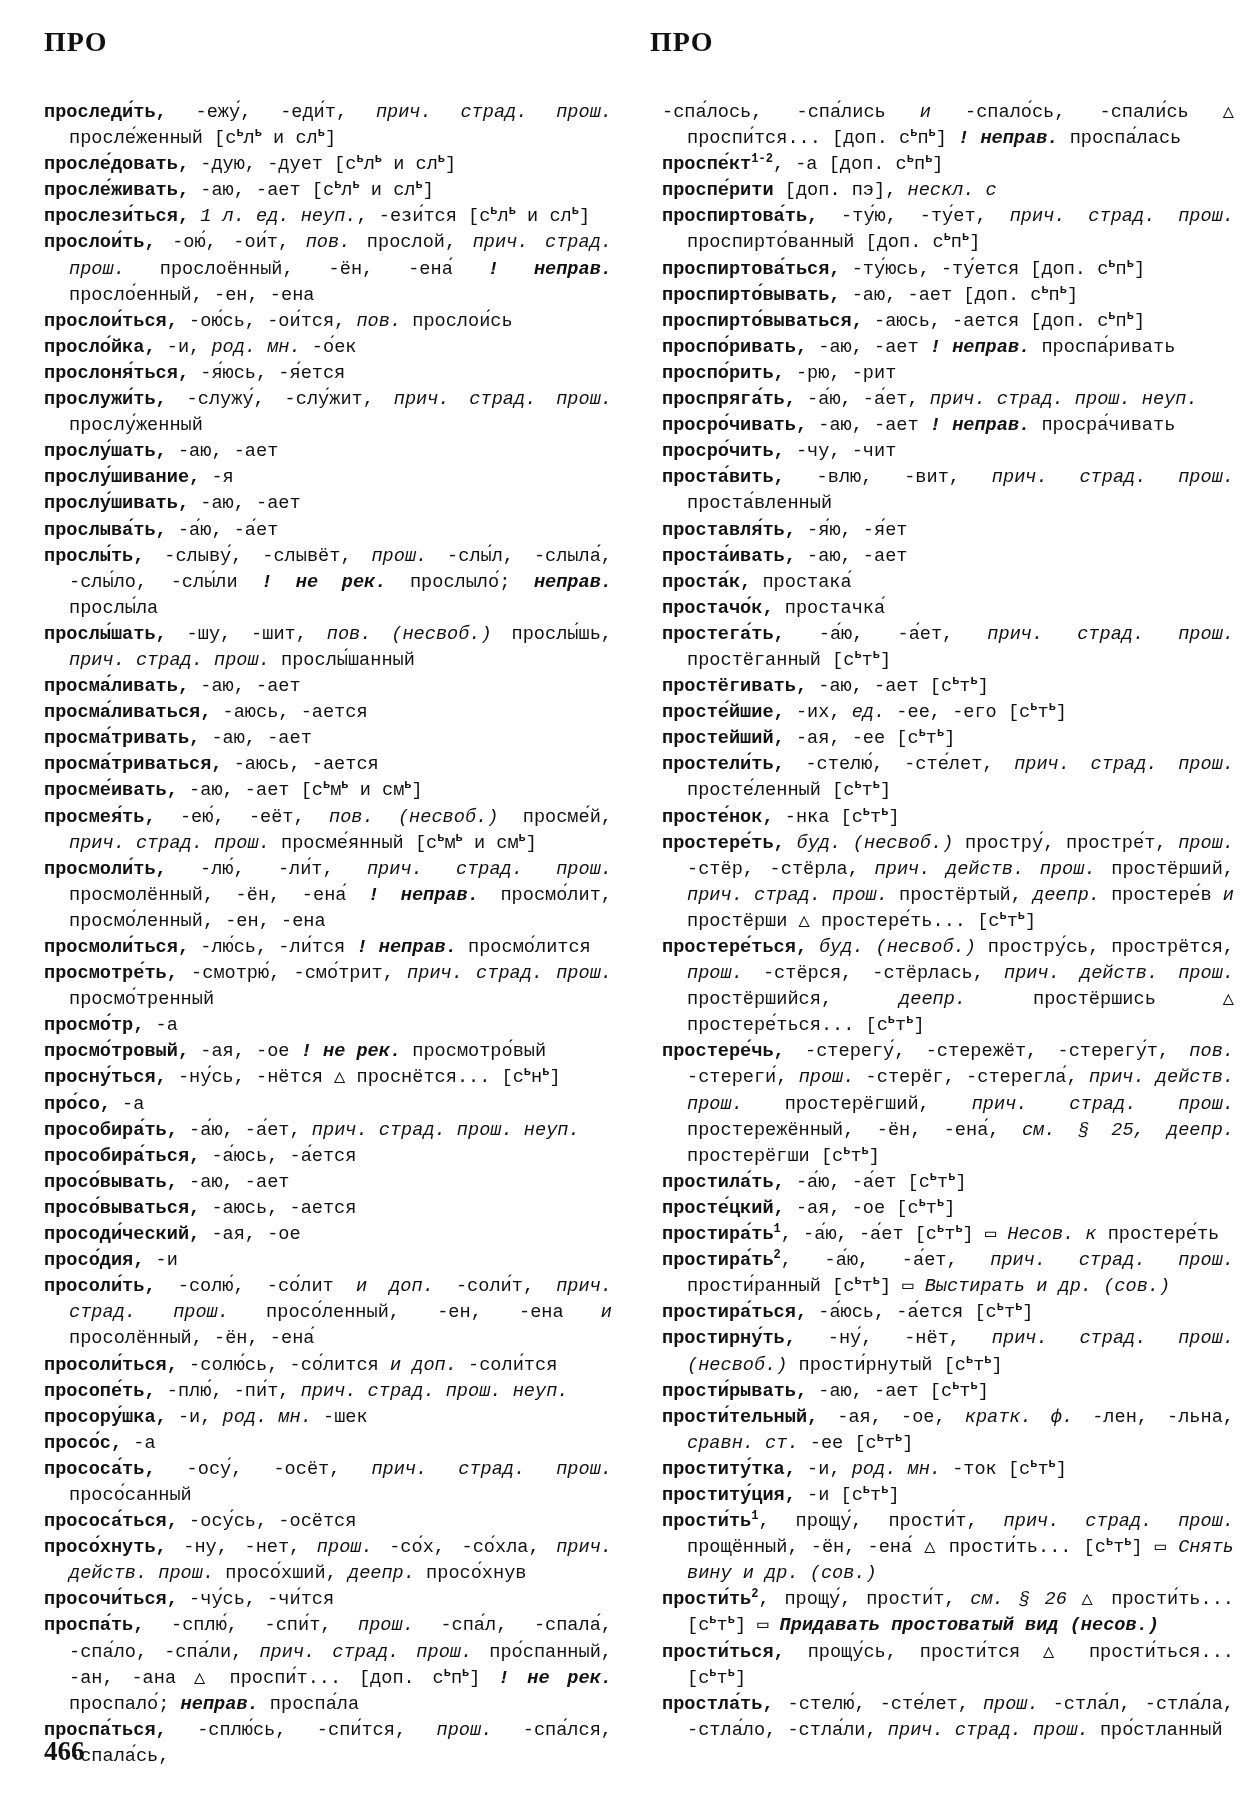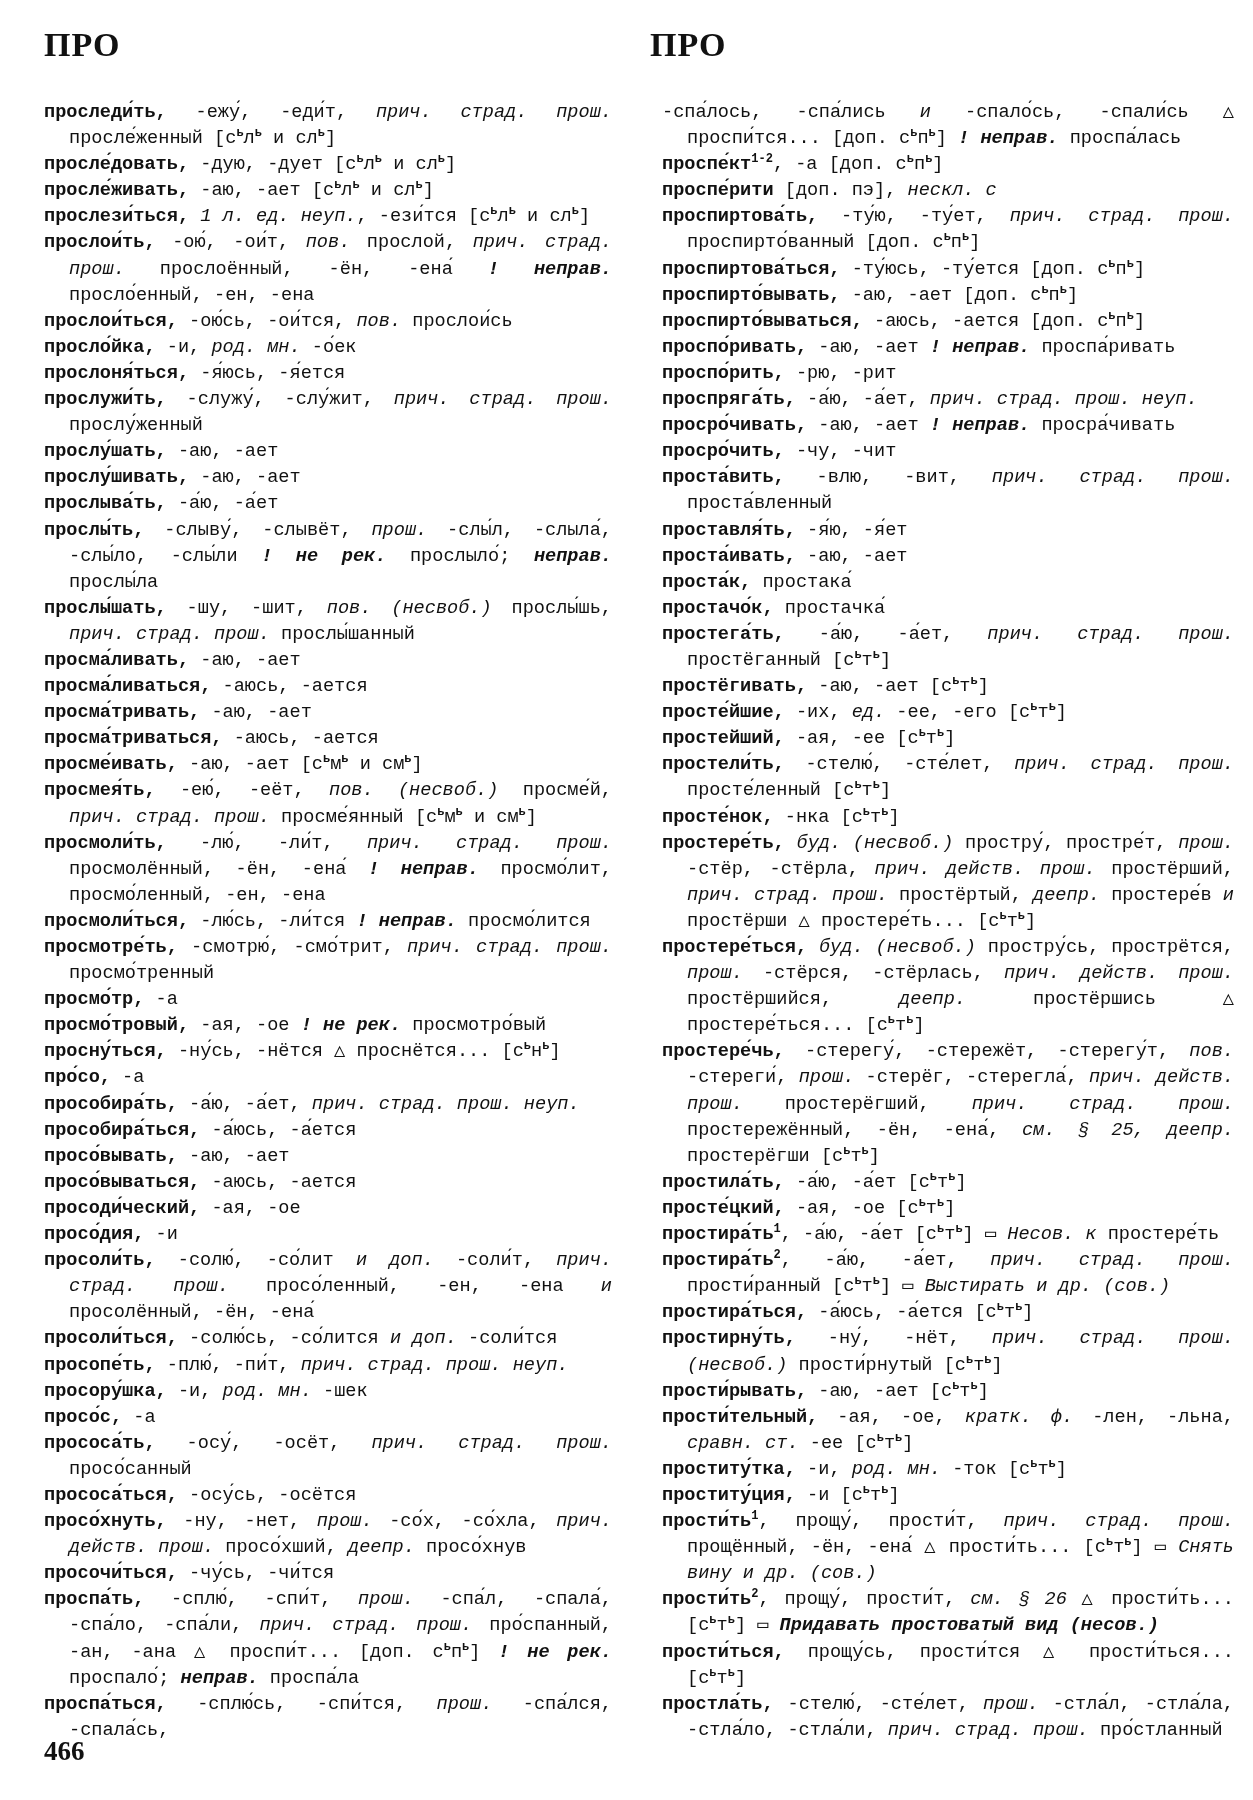--- a/index.html
+++ b/index.html
@@ -2,21 +2,21 @@
 <html><head>
 <meta charset="utf-8">
 <style>
   html, body { margin:0; padding:0; background:#ffffff; }
   body {
     width:1253px; height:1800px; position:relative; overflow:hidden;
     font-family:"Liberation Serif","DejaVu Serif",serif; color:#111;
   }
   .page { position:absolute; left:0; top:0; width:1253px; height:1800px; }
   .running-head {
-    position:absolute; top:26px; font-weight:bold; font-size:34px; letter-spacing:1px;
+    position:absolute; top:26px; font-weight:bold; font-size:28px; letter-spacing:1px;
   }
   .rh-left { left:44px; }
   .rh-right { left:650px; }
   .column {
     position:absolute; top:100px; width:570px;
     font-size:18.6px; line-height:26.1px; text-align:justify;font-family:Liberation Mono, monospace;
   }
   .col-left { left:44px; width:568px; }
   .col-right { left:632px; width:572px;margin-left:30px; }
   .entry {
@@ -41,20 +41,21 @@
       <p class="entry"><span class="b">проследи́ть,</span><span> -ежу́, -еди́т, </span><span class="i">прич. страд. прош.</span><span> просле́женный [с</span><sup>ь</sup><span>л</span><sup>ь</sup><span> и сл</span><sup>ь</sup><span>]</span></p>
       <p class="entry"><span class="b">просле́довать,</span><span> -дую, -дует [с</span><sup>ь</sup><span>л</span><sup>ь</sup><span> и сл</span><sup>ь</sup><span>]</span></p>
       <p class="entry"><span class="b">просле́живать,</span><span> -аю, -ает [с</span><sup>ь</sup><span>л</span><sup>ь</sup><span> и сл</span><sup>ь</sup><span>]</span></p>
       <p class="entry"><span class="b">прослези́ться,</span><span> </span><span class="i">1 л. ед. неуп.</span><span>, -ези́тся [с</span><sup>ь</sup><span>л</span><sup>ь</sup><span> и сл</span><sup>ь</sup><span>]</span></p>
       <p class="entry"><span class="b">прослои́ть,</span><span> -ою́, -ои́т, </span><span class="i">пов.</span><span> прослой, </span><span class="i">прич. страд. прош.</span><span> прослоённый, -ён, -ена́ </span><span class="bi">! неправ.</span><span> просло́енный, -ен, -ена</span></p>
       <p class="entry"><span class="b">прослои́ться,</span><span> -ою́сь, -ои́тся, </span><span class="i">пов.</span><span> прослои́сь</span></p>
       <p class="entry"><span class="b">просло́йка,</span><span> -и, </span><span class="i">род. мн.</span><span> -о́ек</span></p>
       <p class="entry"><span class="b">прослоня́ться,</span><span> -я́юсь, -я́ется</span></p>
       <p class="entry"><span class="b">прослужи́ть,</span><span> -служу́, -слу́жит, </span><span class="i">прич. страд. прош.</span><span> прослу́женный</span></p>
       <p class="entry"><span class="b">прослу́шать,</span><span> -аю, -ает</span></p>
+      <p class="entry"><span class="b">прослу́шивание,</span><span> -я</span></p>
       <p class="entry"><span class="b">прослу́шивать,</span><span> -аю, -ает</span></p>
       <p class="entry"><span class="b">прослыва́ть,</span><span> -а́ю, -а́ет</span></p>
       <p class="entry"><span class="b">прослы́ть,</span><span> -слыву́, -слывёт, </span><span class="i">прош.</span><span> -слы́л, -слыла́, -слы́ло, -слы́ли </span><span class="bi">! не рек.</span><span> прослыло́; </span><span class="bi">неправ.</span><span> прослы́ла</span></p>
       <p class="entry"><span class="b">прослы́шать,</span><span> -шу, -шит, </span><span class="i">пов. (несвоб.)</span><span> прослы́шь, </span><span class="i">прич. страд. прош.</span><span> прослы́шанный</span></p>
       <p class="entry"><span class="b">просма́ливать,</span><span> -аю, -ает</span></p>
       <p class="entry"><span class="b">просма́ливаться,</span><span> -аюсь, -ается</span></p>
       <p class="entry"><span class="b">просма́тривать,</span><span> -аю, -ает</span></p>
       <p class="entry"><span class="b">просма́триваться,</span><span> -аюсь, -ается</span></p>
       <p class="entry"><span class="b">просме́ивать,</span><span> -аю, -ает [с</span><sup>ь</sup><span>м</span><sup>ь</sup><span> и см</span><sup>ь</sup><span>]</span></p>
       <p class="entry"><span class="b">просмея́ть,</span><span> -ею́, -еёт, </span><span class="i">пов. (несвоб.)</span><span> просме́й, </span><span class="i">прич. страд. прош.</span><span> просме́янный [с</span><sup>ь</sup><span>м</span><sup>ь</sup><span> и см</span><sup>ь</sup><span>]</span></p>

